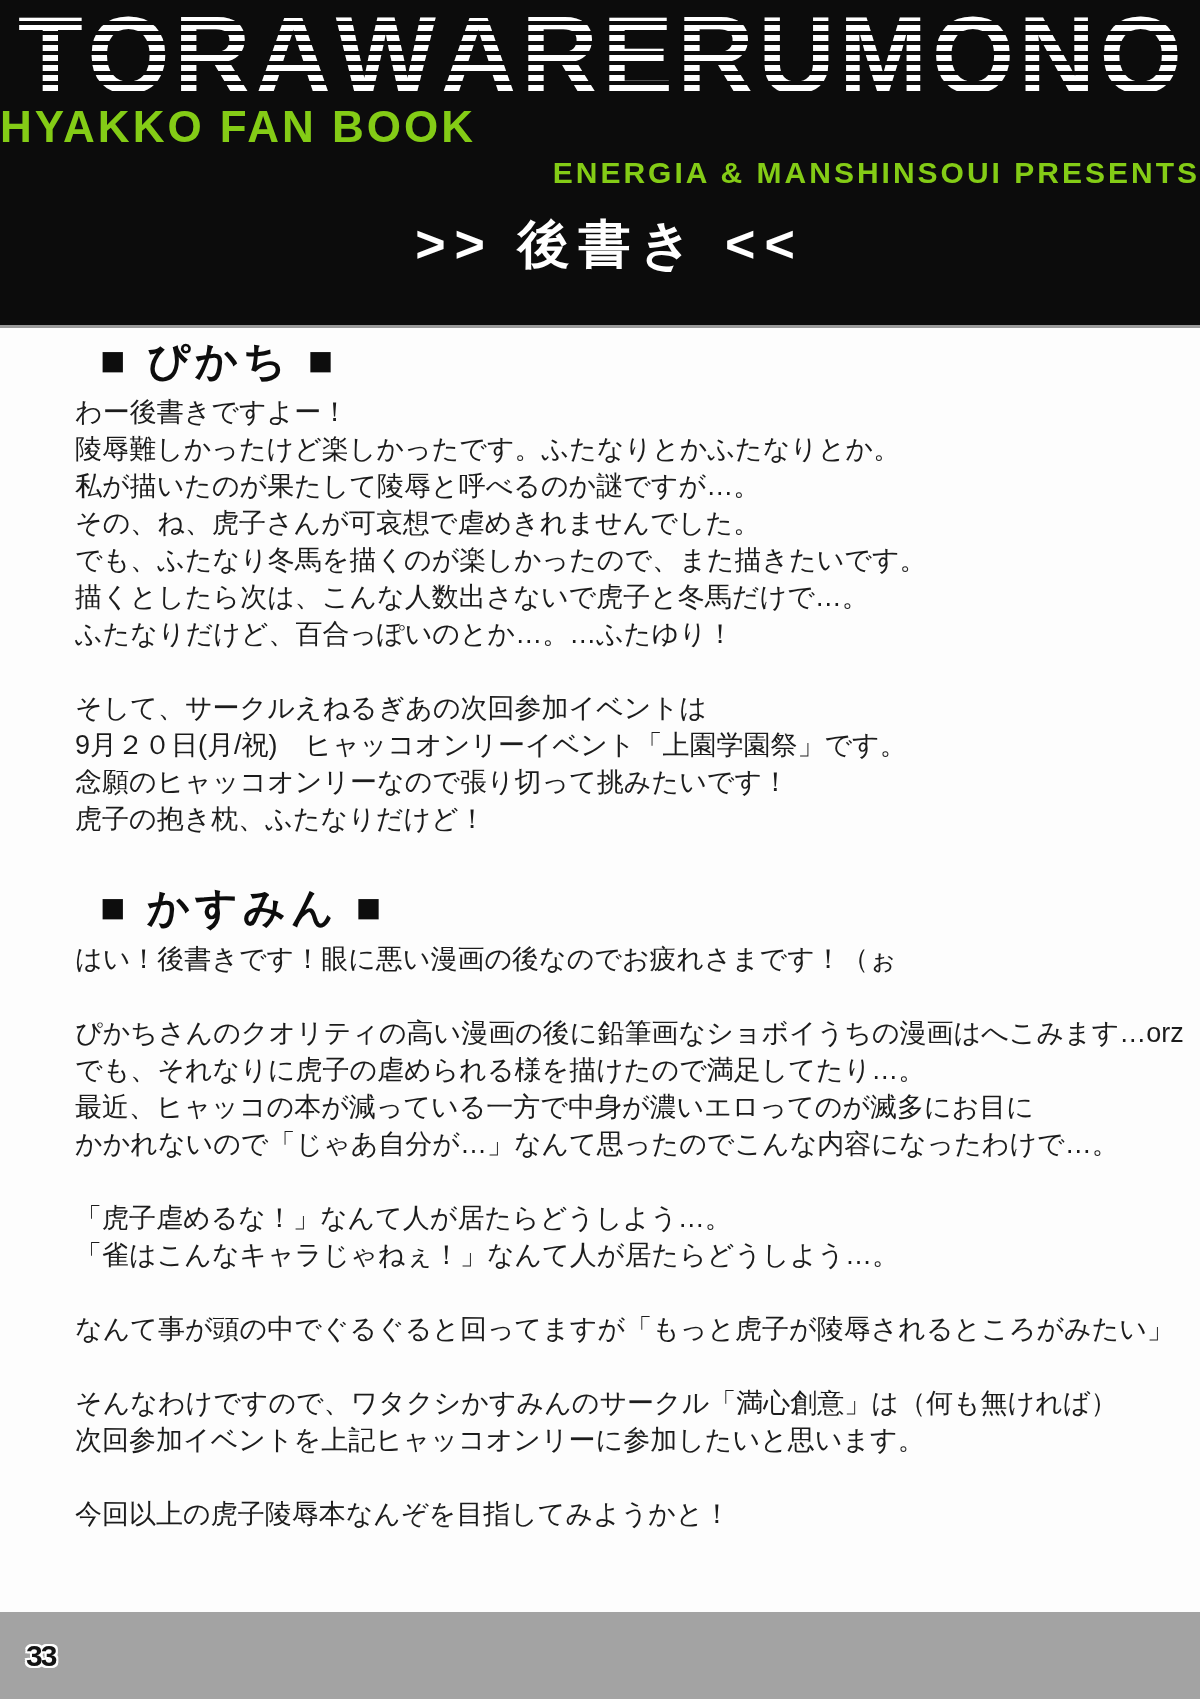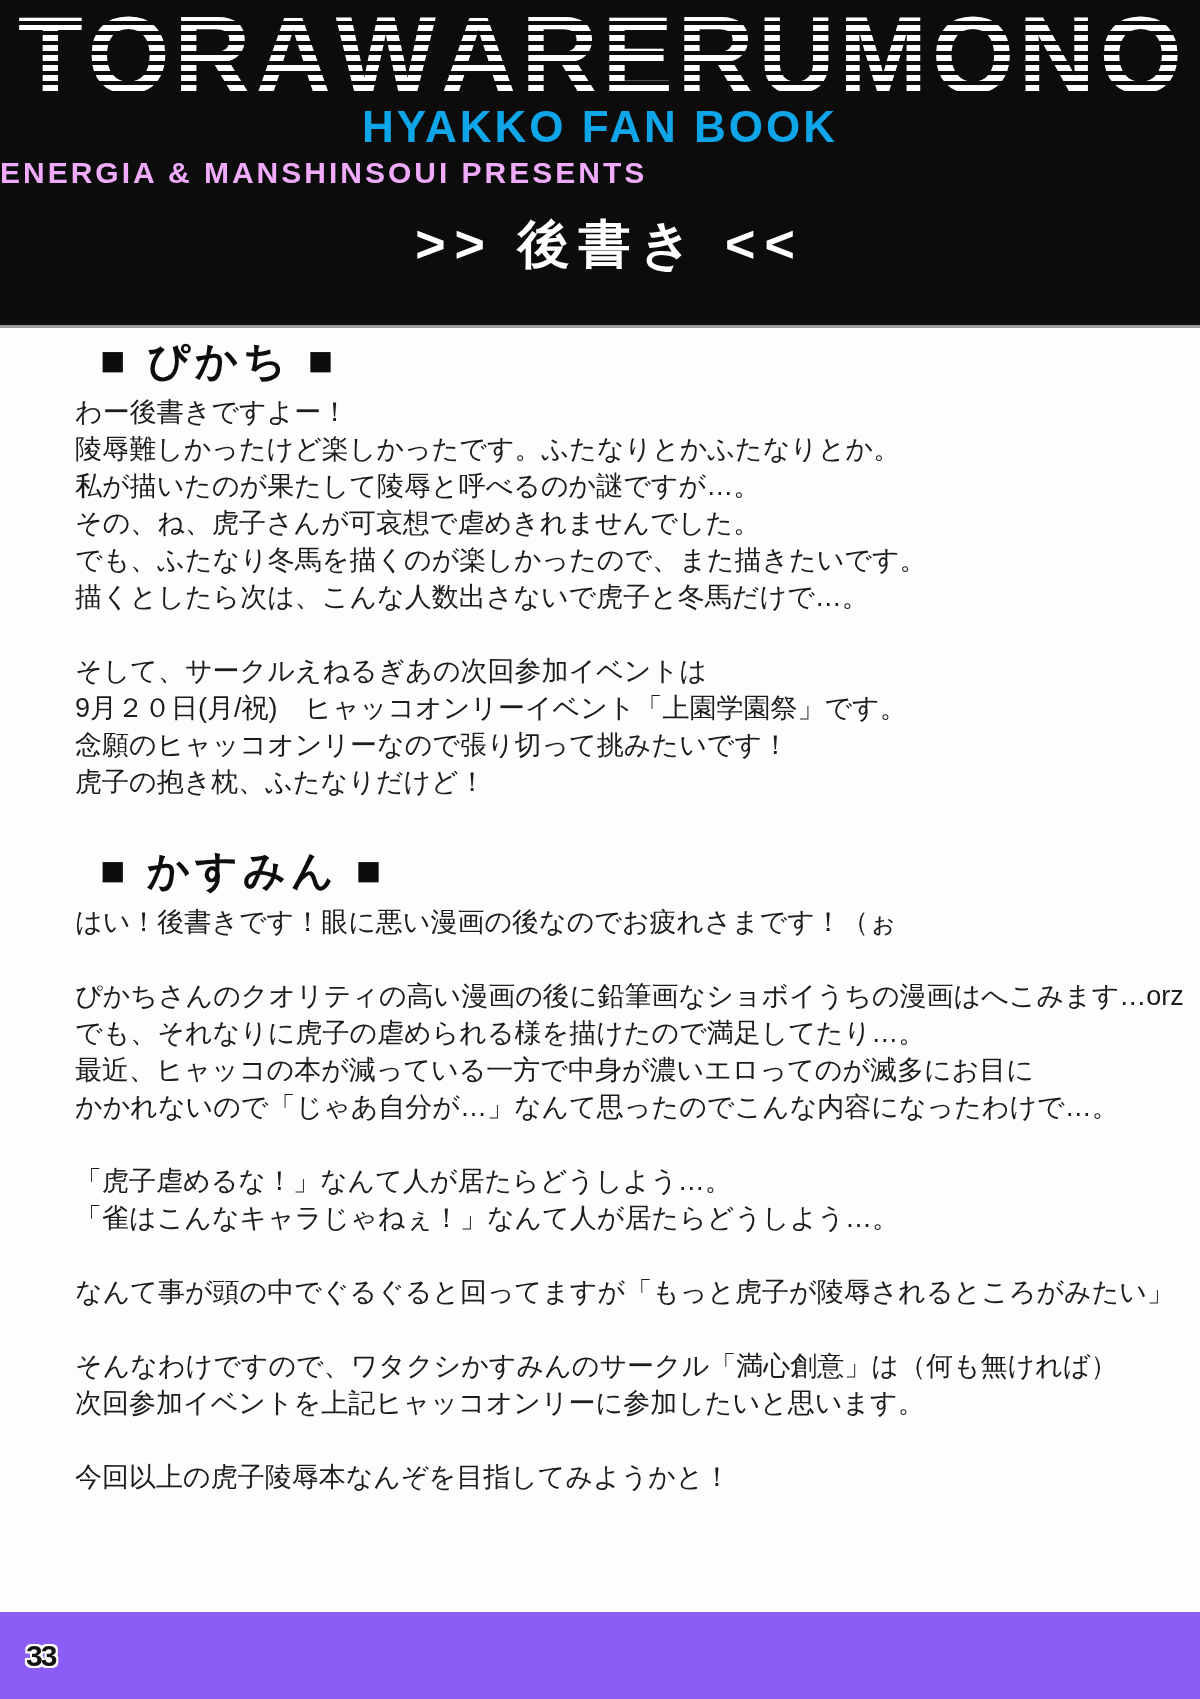--- a/index.html
+++ b/index.html
@@ -37,29 +37,28 @@
   .stripes {
     position:absolute; inset:-2px 0 -2px 0;
     background:repeating-linear-gradient(
       to bottom,
       rgba(12,12,12,0) 0px, rgba(12,12,12,0) 6px,
       #0c0c0c 6px, #0c0c0c 10px);
     pointer-events:none;
   }
   .subtitle {
     margin-top:2px;
-    text-align:center;
-    color:#0ea5e9; font-weight:bold;
+    color:#84cc16; font-weight:bold;
     font-size:44px; line-height:48px; letter-spacing:3px;
   }
   .presents {
     margin-top:6px;
-    text-align:left;
-    color:#f0abfc; font-weight:bold;
-    font-size:30px; line-height:32px; letter-spacing:3px;
+    text-align:right;
+    color:#84cc16; font-weight:bold;
+    font-size:30px; line-height:32px; letter-spacing:3px;margin-left:12px;
   }
   .afterword {
     margin-top:28px;
     text-align:center;
     color:#ffffff; font-weight:bold;
     font-size:52px; line-height:54px; letter-spacing:9px;padding-left:19px;
   }
 
   
   .body {
@@ -80,21 +79,21 @@
   .line {
     font-size:27px; line-height:37px;
     white-space:nowrap;
     letter-spacing:0px;
   }
 
   
   .footer {
     position:absolute; bottom:0; left:0;
     width:100%; height:87px;
-    background:#8b5cf6;
+    background:#a3a3a3;
   }
   .pagenum {
     position:absolute; left:26px; top:28px;
     font-size:30px; line-height:32px; font-weight:bold;
     color:#141414;
     letter-spacing:-2px;
     text-shadow:
       -2px -2px 0 #ffffff, 2px -2px 0 #ffffff,
       -2px  2px 0 #ffffff, 2px  2px 0 #ffffff,
       -2px  0   0 #ffffff, 2px  0   0 #ffffff,
@@ -134,20 +133,21 @@
   <main class="body" id="sections">
       <section class="section">
         <div class="section-heading">■ ぴかち ■</div>
         <div class="para">
           <div class="line">わー後書きですよー！</div>
           <div class="line">陵辱難しかったけど楽しかったです。ふたなりとかふたなりとか。</div>
           <div class="line">私が描いたのが果たして陵辱と呼べるのか謎ですが…。</div>
           <div class="line">その、ね、虎子さんが可哀想で虐めきれませんでした。</div>
           <div class="line">でも、ふたなり冬馬を描くのが楽しかったので、また描きたいです。</div>
           <div class="line">描くとしたら次は、こんな人数出さないで虎子と冬馬だけで…。</div>
+          <div class="line">ふたなりだけど、百合っぽいのとか…。…ふたゆり！</div>
         </div>
         <div class="para">
           <div class="line">そして、サークルえねるぎあの次回参加イベントは</div>
           <div class="line">9月２０日(月/祝)　ヒャッコオンリーイベント「上園学園祭」です。</div>
           <div class="line">念願のヒャッコオンリーなので張り切って挑みたいです！</div>
           <div class="line">虎子の抱き枕、ふたなりだけど！</div>
         </div>
       </section>
       <section class="section">
         <div class="section-heading">■ かすみん ■</div>

